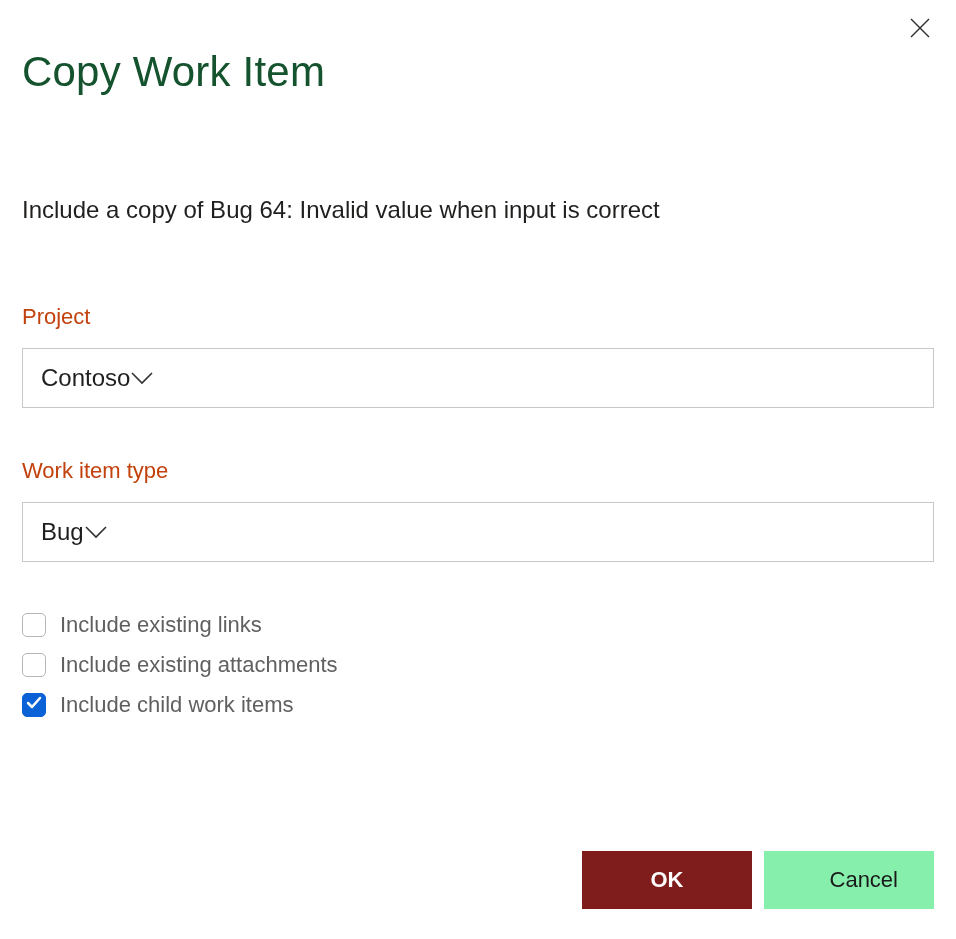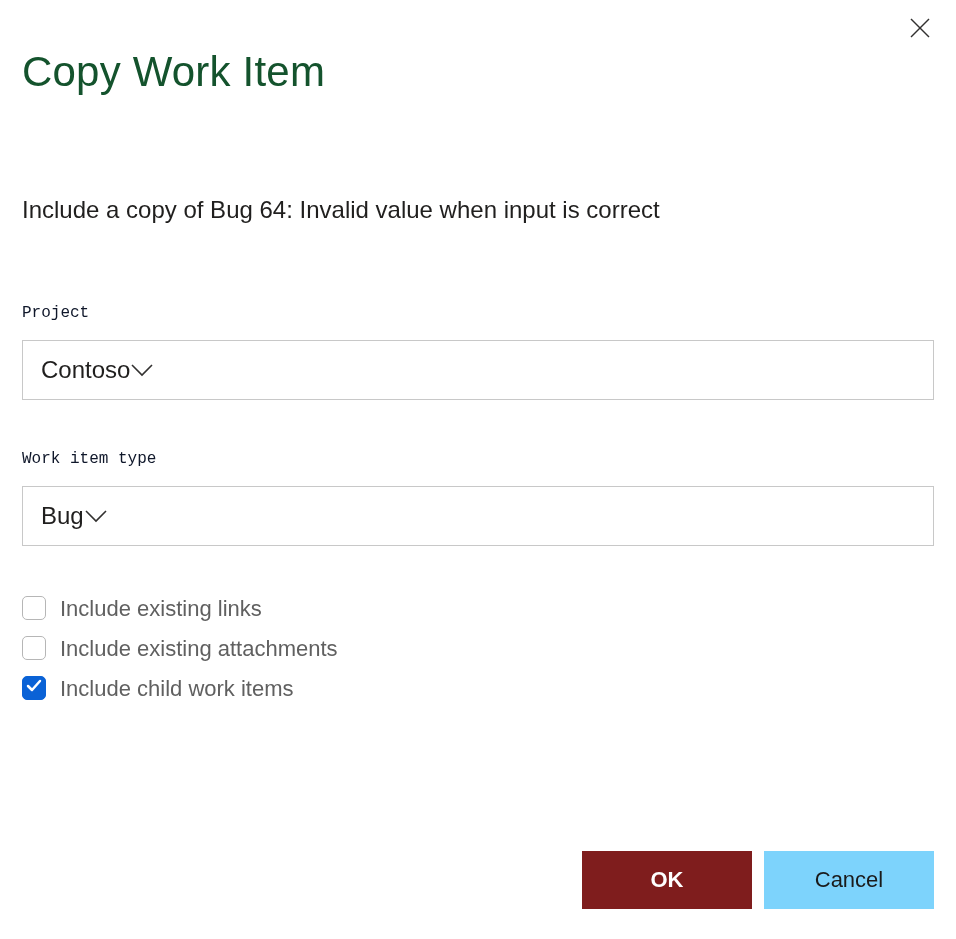--- a/index.html
+++ b/index.html
@@ -42,24 +42,23 @@
     .description {
       font-size: 24px;
       color: #201f1e;
       margin-bottom: 80px;
     }
     .field-group {
       margin-bottom: 50px;
     }
     .field-label {
       display: block;
-      font-size: 16px;
-      color: #0f172a;
+      font-size: 22px;
+      color: #c2410c;
       margin-bottom: 18px;
-      font-family: Liberation Mono, monospace;
     }
     .dropdown {
       width: 912px;
       height: 60px;
       border: 1px solid #c8c8c8;
       background: #fff;
       display: flex;
       align-items: center;
       justify-content: flex-start;
       padding: 0 18px;
@@ -70,20 +69,21 @@
       color: #201f1e;
     }
     .chevron {
       display: inline-flex;
     }
     .checkbox-group {
       margin-top: 6px;
     }
     .checkbox-row {
       display: flex;
+      align-items: center;
       margin-bottom: 14px;
     }
     .checkbox {
       width: 24px;
       height: 24px;
       border: 1.5px solid #b6b6b6;
       border-radius: 5px;
       margin-right: 14px;
       display: inline-flex;
       align-items: center;
@@ -115,22 +115,23 @@
       font-family: inherit;
       padding: 0 36px;
       min-width: 170px;
     }
     .btn-primary {
       background: #7f1d1d;
       color: #fff;
       font-weight: 600;
     }
     .btn-secondary {
-      background: #7dd3fc;
+      background: #86efac;
       color: #1a1a1a;
+      text-align: right;
     }
   </style>
 </head>
 <body>
 
 <button class="close-btn">
   <span>
     <svg width="22" height="22" viewBox="0 0 22 22">
       <line x1="2" y1="2" x2="20" y2="20" stroke="#323130" stroke-width="1.5"></line>
       <line x1="20" y1="2" x2="2" y2="20" stroke="#323130" stroke-width="1.5"></line>

